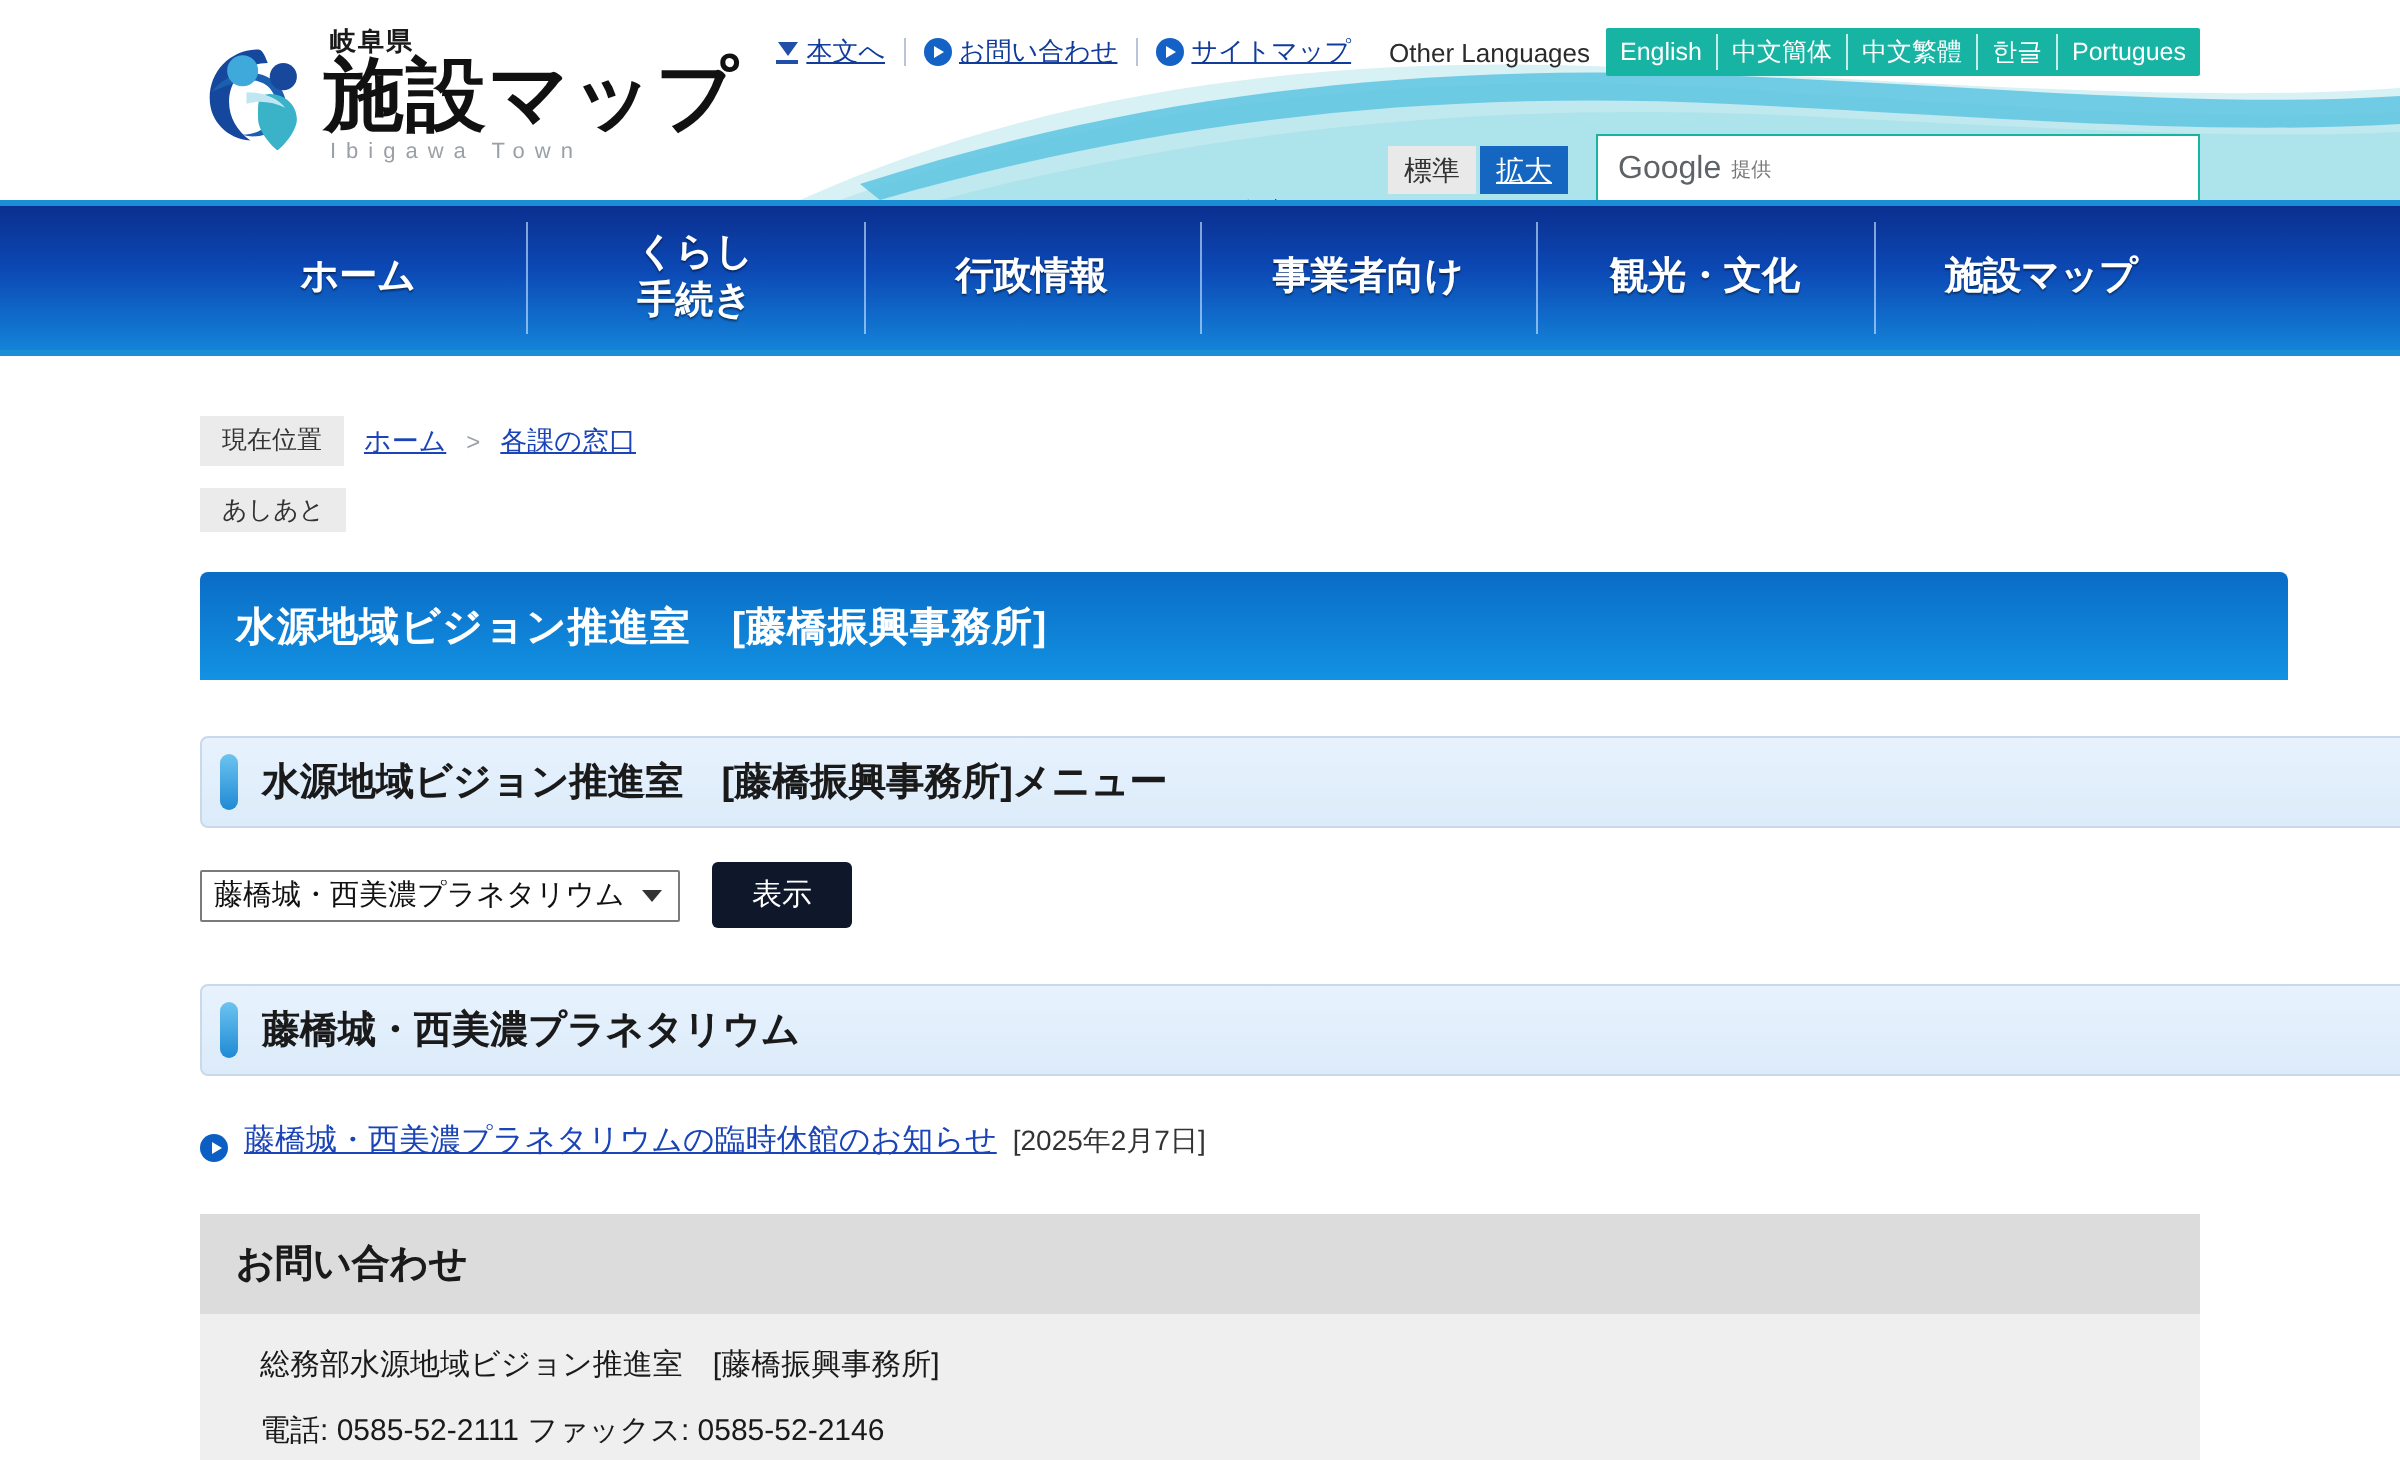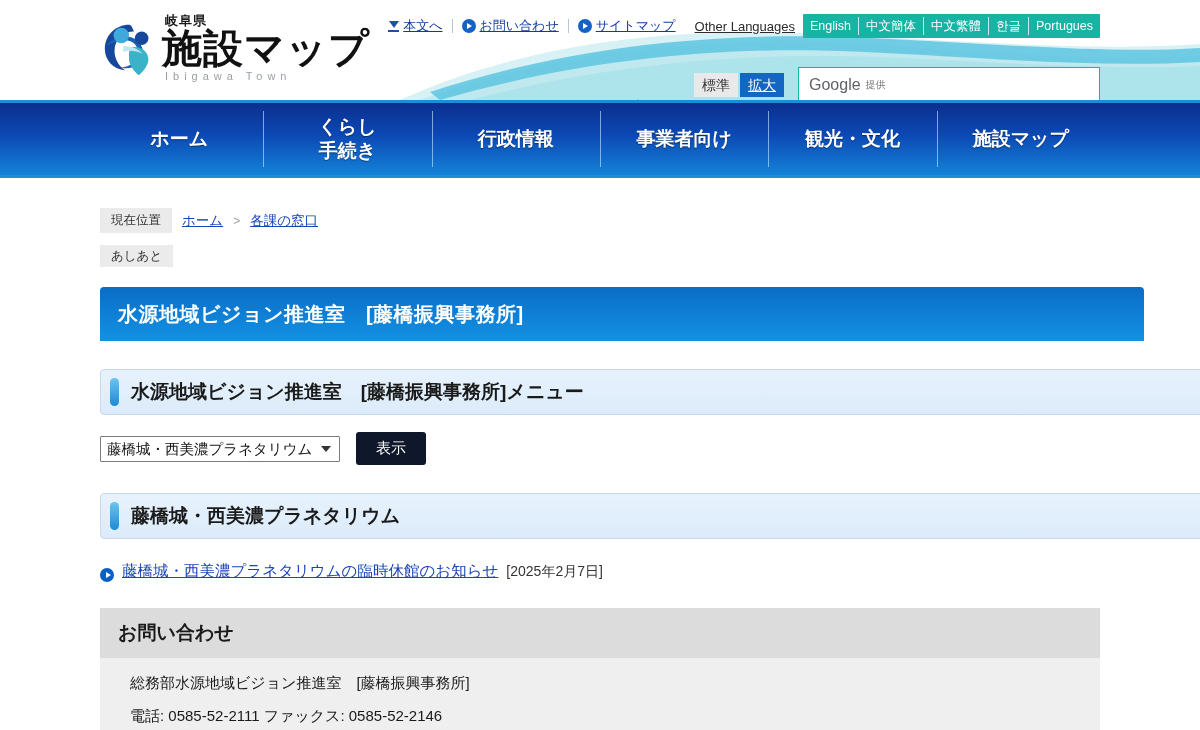--- a/index.html
+++ b/index.html
@@ -72,21 +72,21 @@
     align-items: center; justify-content: center; flex: none;
   }
   .circ-arrow::after {
     content: ""; width: 0; height: 0;
     border-top: 3.5px solid transparent;
     border-bottom: 3.5px solid transparent;
     border-left: 5px solid #fff;
     margin-left: 2px;
   }
   .otherlang {
-    color: #2b2b2b; font-size: 13px; padding: 0 8px 0 10px; white-space: nowrap; text-decoration: underline;
+    color: #2b2b2b; font-size: 13px; padding: 0 8px 0 10px; white-space: nowrap;
   }
   .langbar {
     display: flex; align-items: stretch;
     background: #17b3a3; height: 24px; border-radius: 1px;
   }
   .langbar span {
     color: #fff; font-size: 12.5px; line-height: 24px;
     padding: 0 7px; white-space: nowrap; cursor: pointer;
   }
   .langbar .ldiv { width: 1px; background: rgba(255,255,255,.75); padding: 0; margin: 3px 0; }

